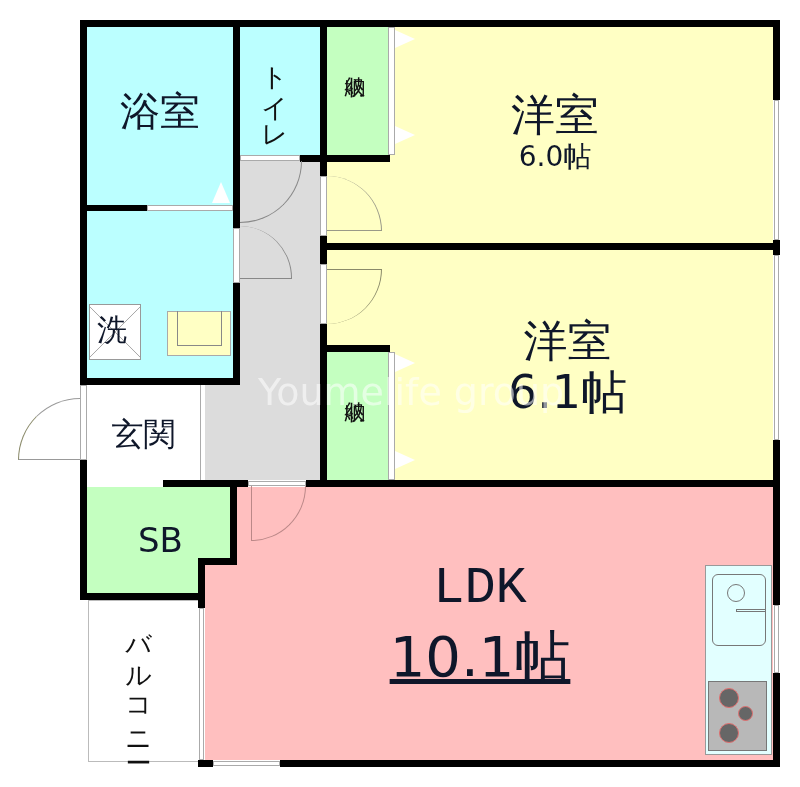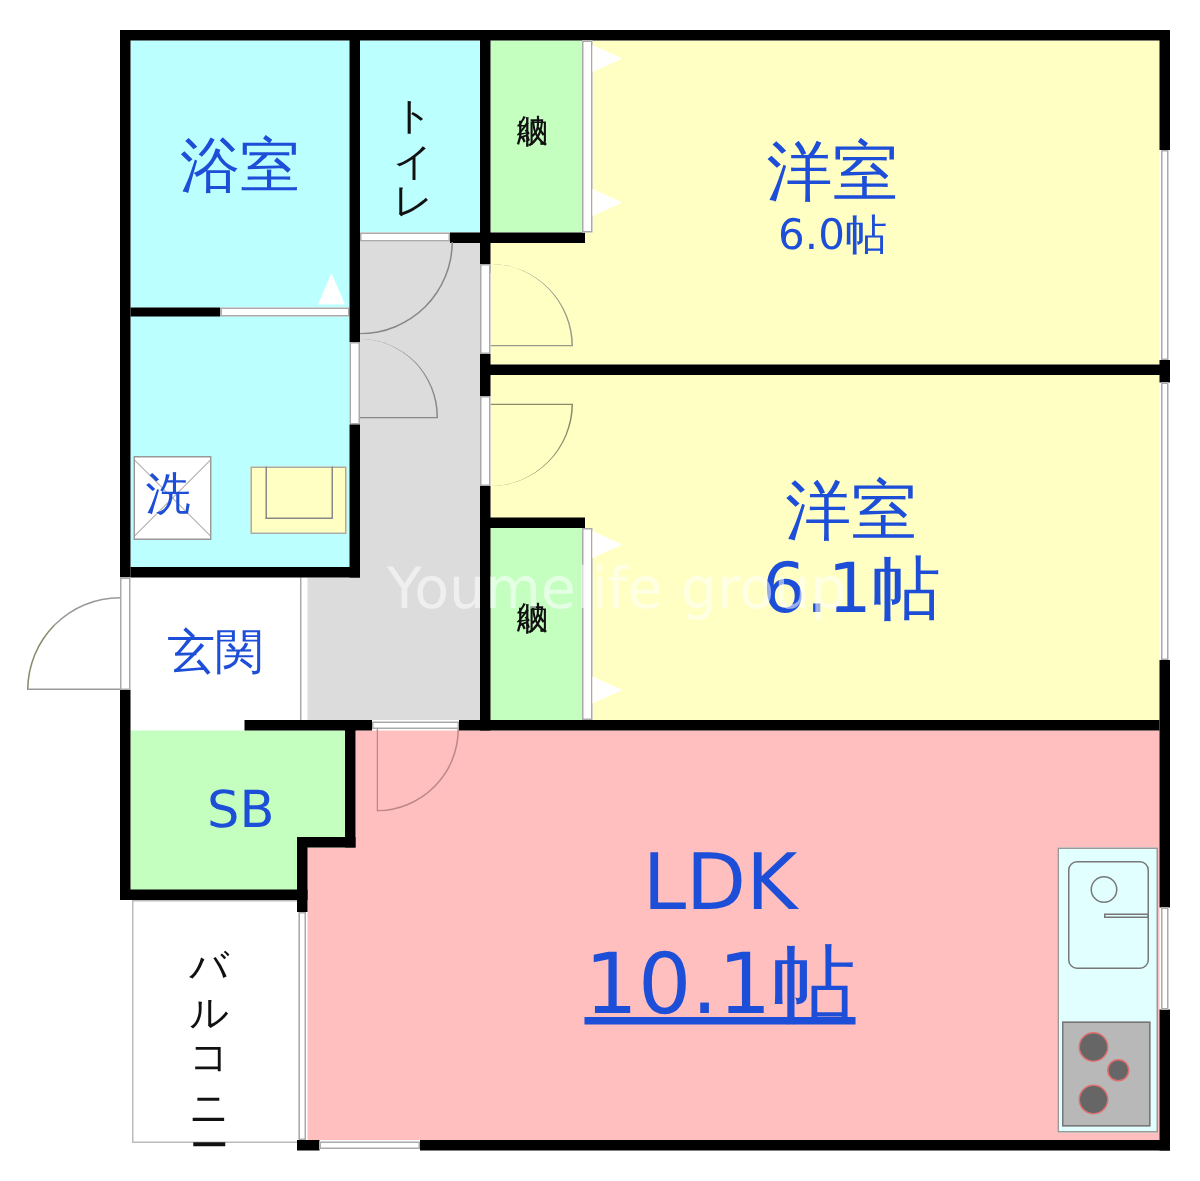--- a/index.html
+++ b/index.html
@@ -1,20 +1,20 @@
 <!DOCTYPE html>
 <html><head>
 <meta charset="utf-8">
 <style>
   html,body{margin:0;padding:0;background:#ffffff;}
   body{width:800px;height:787px;position:relative;overflow:hidden;font-family:"DejaVu Sans","Liberation Sans",sans-serif;}
   .abs{position:absolute;box-sizing:border-box;}
   .wall{position:absolute;background:#000;}
   .room{position:absolute;}
-  .label{position:absolute;color:#1d4ed8;text-align:center;line-height:1.05;white-space:nowrap;}
+  .label{position:absolute;color:#0f172a;text-align:center;line-height:1.05;white-space:nowrap;}
   .vlabel{position:absolute;color:#111;text-align:center;writing-mode:vertical-rl;text-orientation:upright;line-height:1;}
   .win{position:absolute;background:#fff;border:1px solid #aaa;box-sizing:border-box;}
   .door-arc{position:absolute;box-sizing:border-box;border:1px solid #8a8a6a;}
   .tri{position:absolute;width:0;height:0;}
   .watermark{position:absolute;color:rgba(255,255,255,0.55);font-family:"DejaVu Sans",sans-serif;font-size:38px;white-space:nowrap;pointer-events:none;}
 </style>
 </head>
 <body>
 
 <div class="room" style="left:87px;top:27px;width:146px;height:178px;background:#bbffff;"></div>
@@ -109,16 +109,16 @@
 <div class="vlabel" style="left:344px;top:60px;font-size:21px;">収納</div>
 <div class="label" style="left:470px;top:92px;width:170px;font-size:44px;">洋室</div>
 <div class="label" style="left:470px;top:142px;width:170px;font-size:28px;">6.0帖</div>
 <div class="label" style="left:480px;top:318px;width:175px;font-size:44px;">洋室</div>
 <div class="label" style="left:480px;top:368px;width:175px;font-size:46px;">6.1帖</div>
 <div class="vlabel" style="left:344px;top:385px;font-size:21px;">収納</div>
 <div class="label" style="left:92px;top:314px;width:40px;font-size:30px;">洗</div>
 <div class="label" style="left:87px;top:418px;width:113px;font-size:32px;">玄関</div>
 <div class="label" style="left:87px;top:523px;width:147px;font-size:34px;">SB</div>
 <div class="vlabel" style="left:126px;top:615px;font-size:26px;letter-spacing:4px;">バルコニー</div>
-<div class="label" style="left:380px;top:562px;width:200px;font-size:52px;">LDK</div>
+<div class="label" style="left:380px;top:562px;width:200px;font-size:52px;font-family:Liberation Mono, monospace;">LDK</div>
 <div class="label" style="left:360px;top:628px;width:240px;font-size:56px;text-decoration:underline;">10.1帖</div>
 
 <div class="watermark" style="left:258px;top:370px;">Youmelife group</div>
 
 </body></html>

